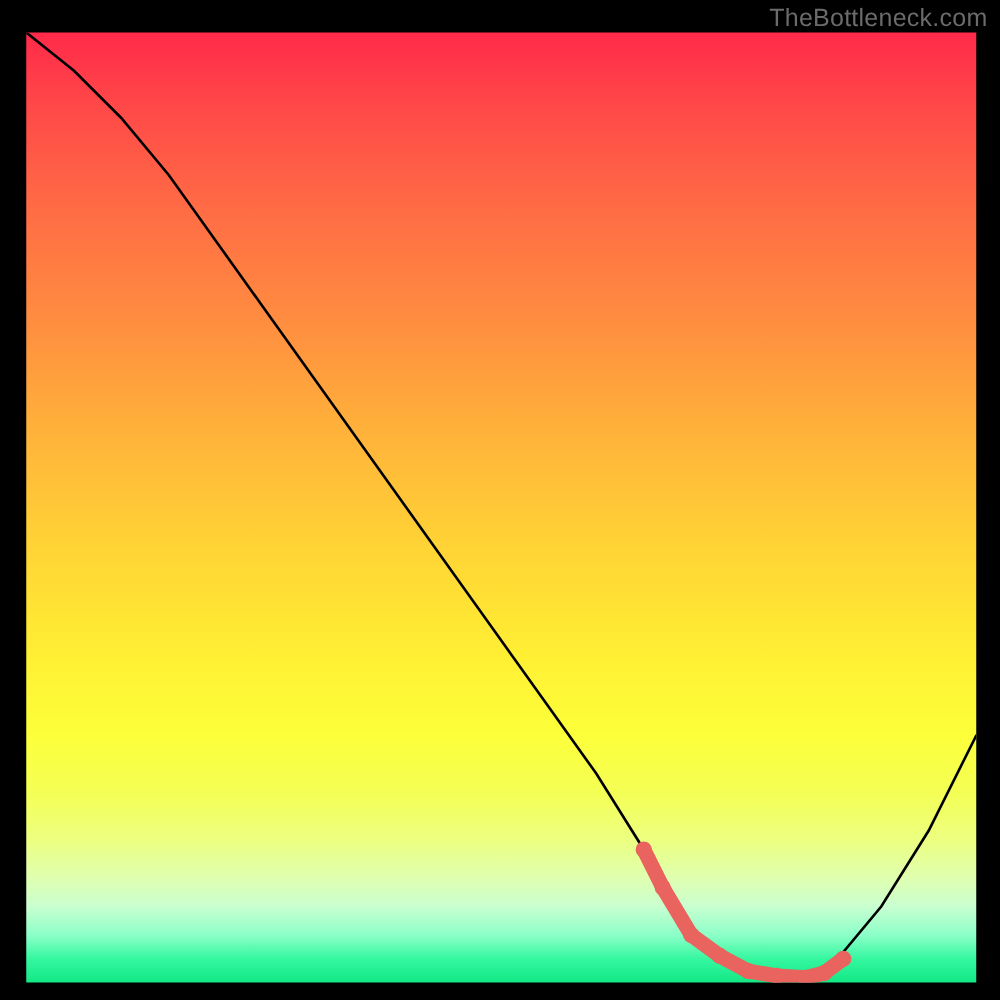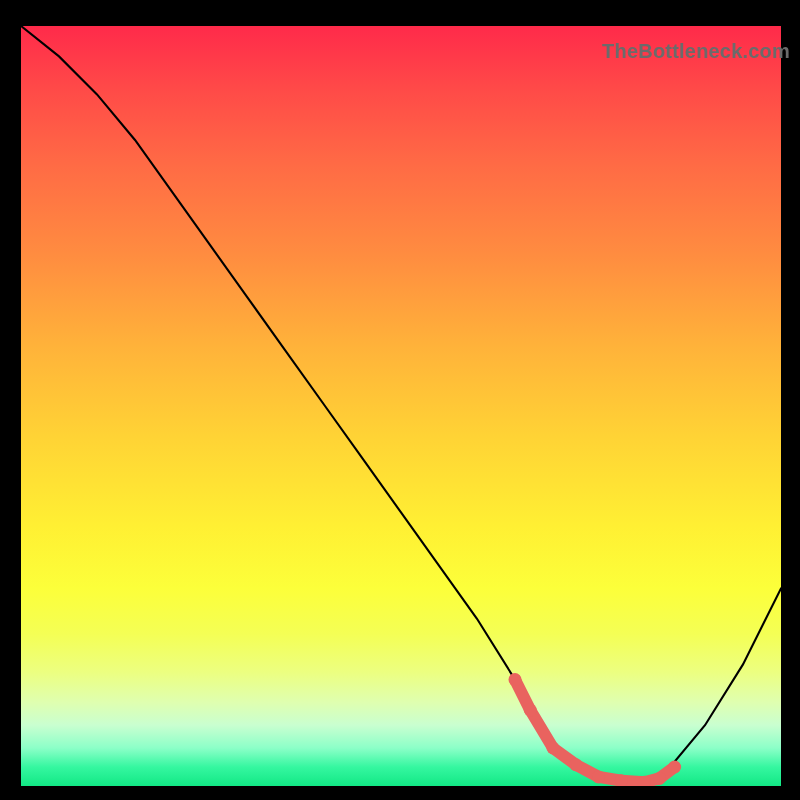--- a/index.html
+++ b/index.html
@@ -16,24 +16,23 @@
     width: 800px;
     height: 800px;
     background: #000;
   }
   .watermark {
     position: absolute;
     top: 4px;
     right: 10px;
     color: #6b6b6b;
     font-size: 20px;
-    font-weight: 700;
+    font-weight: 400;
     letter-spacing: 0.2px;
     z-index: 5;
-    margin-top: 36px;
   }
   .plot-area {
     position: absolute;
     left: 21px;
     top: 26px;
     width: 760px;
     height: 760px;
     background: linear-gradient(
       to bottom,
       #ff2a4a 0%,

